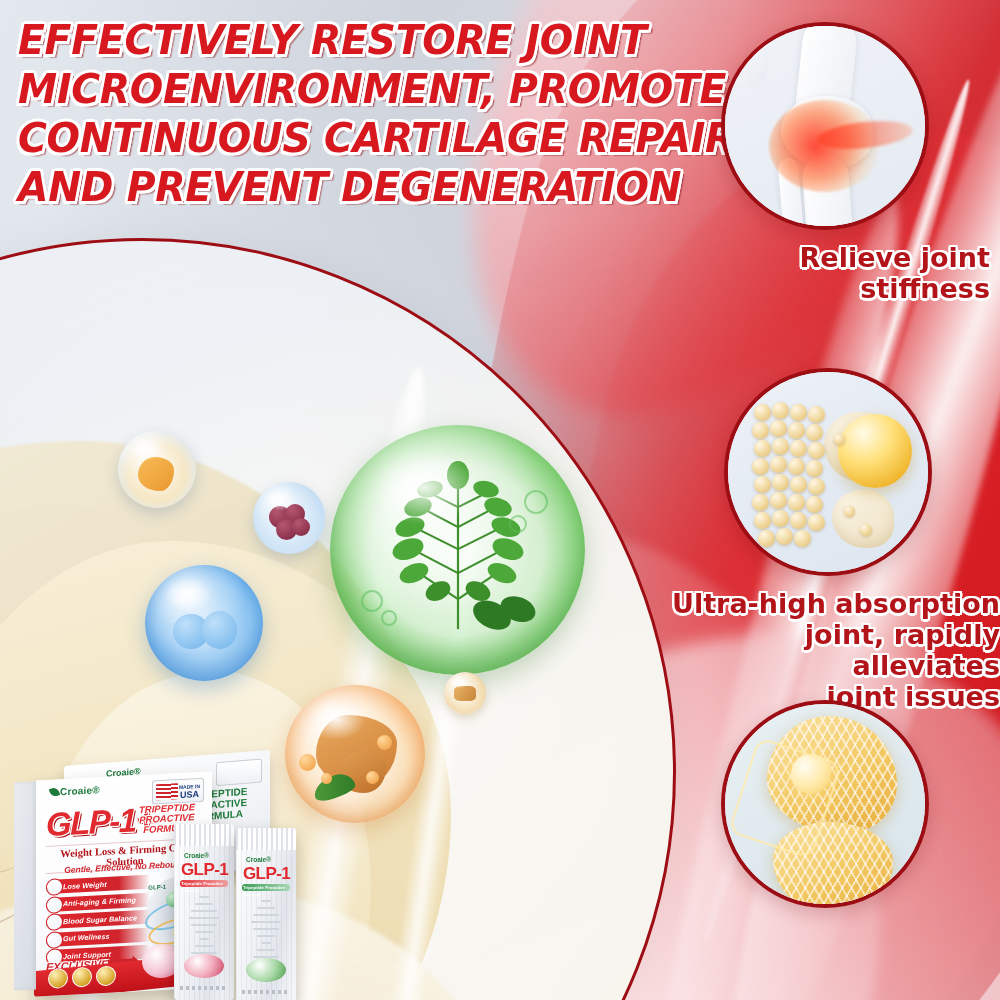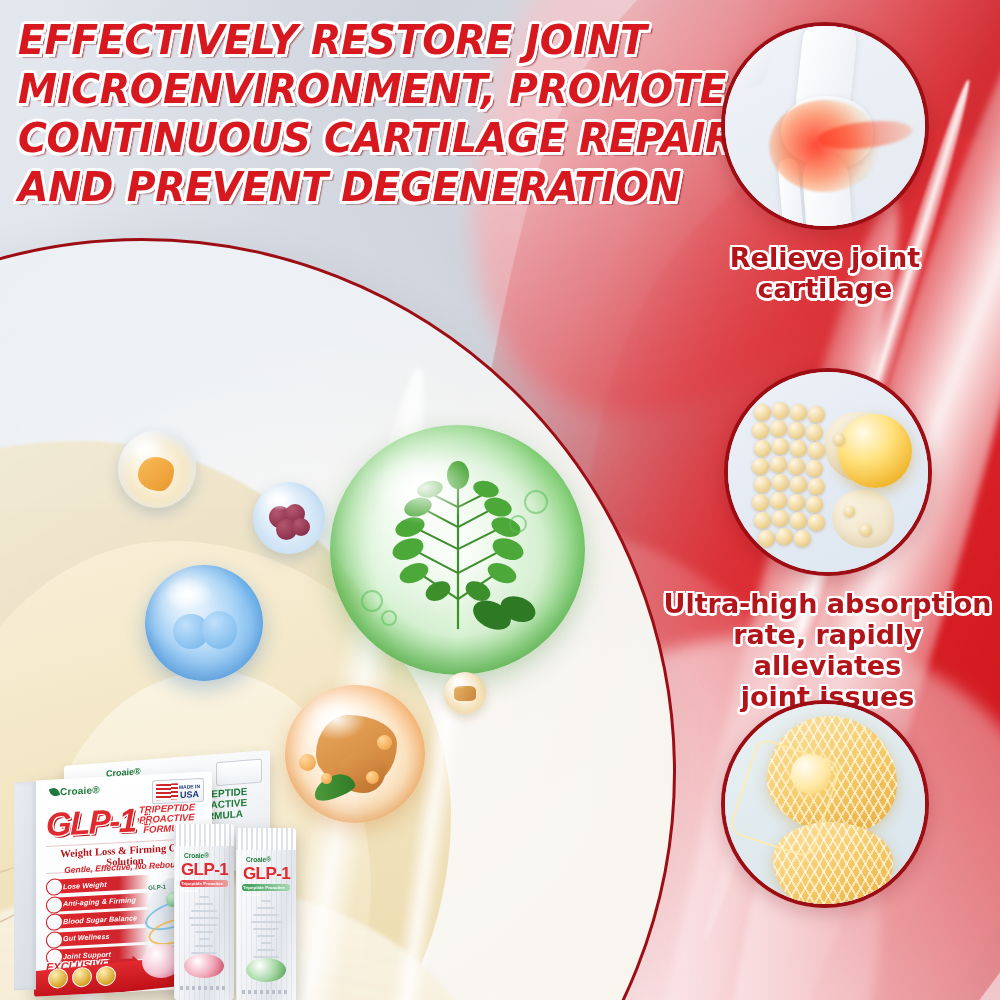--- a/index.html
+++ b/index.html
@@ -205,21 +205,21 @@
     text-transform:uppercase;
     white-space:nowrap;
     transform:scaleX(.96);transform-origin:left center;
     text-shadow:
       -2.5px -2.5px 0 #fff, 2.5px -2.5px 0 #fff, -2.5px 2.5px 0 #fff, 2.5px 2.5px 0 #fff,
       0 -3px 0 #fff, 0 3px 0 #fff, -3px 0 0 #fff, 3px 0 0 #fff,
       3px 3px 0 #a3141a, 4px 4px 1px rgba(120,10,14,.35);
   }
 
   
-  .feature{position:absolute;z-index:42;text-align:center;width:330px;}
+  .feature{position:absolute;z-index:42;text-align:right;width:330px;}
   .fcircle{
     width:200px;height:200px;border-radius:50%;
     border:4px solid #9d0d14;margin:0 auto;overflow:hidden;position:relative;
     background:linear-gradient(160deg,#eef2f7 0%,#e6ecf3 50%,#dde6ef 100%);
     box-shadow:0 6px 18px rgba(120,10,16,.22);
   }
   .fcaption{
     margin-top:12px;
     font-family:"DejaVu Sans","Liberation Sans",sans-serif;
     font-weight:700;font-size:27px;line-height:31px;
@@ -495,21 +495,21 @@
         <div class="bone femur-head"></div>
         <div class="bone tibia"></div>
         <div class="bone fibula"></div>
         <div class="patella"></div>
         <div class="inflame"></div>
         <div class="inflame2"></div>
       </div>
     </div>
     <div class="fcaption">
       <div>Relieve joint</div>
-      <div>cartilage</div>
+      <div>stiffness</div>
     </div>
   </div>
 
   <div class="feature" id="feature-1">
     <div class="fcircle">
       <div class="abs-art">
         <div class="cart-lump" style="left:96px;top:40px;width:72px;height:70px;"></div>
         <div class="cart-lump" style="left:104px;top:118px;width:62px;height:58px;"></div>
         <div class="oil-drop"></div>
         <div class="pearl" style="left:26px;top:32px;"></div>
@@ -543,21 +543,21 @@
         <div class="pearl" style="left:30px;top:158px;"></div>
           <div class="pearl" style="left:48px;top:156px;"></div>
         <div class="pearl" style="left:66px;top:158px;"></div>
         <div class="pearl" style="left:106px;top:62px;width:11px;height:11px;"></div>
         <div class="pearl" style="left:116px;top:134px;width:11px;height:11px;"></div>
         <div class="pearl" style="left:132px;top:152px;width:12px;height:12px;"></div>
       </div>
     </div>
     <div class="fcaption">
       <div>Ultra-high absorption</div>
-      <div>rate, rapidly alleviates</div>
+      <div>joint, rapidly alleviates</div>
       <div>joint issues</div>
     </div>
   </div>
 
   <div class="feature" id="feature-2">
     <div class="fcircle">
       <div class="mesh-art">
         <div class="mesh-lump mesh-top"></div>
         <div class="mesh-lump mesh-bot"></div>
         <div class="glow-ball"></div>

